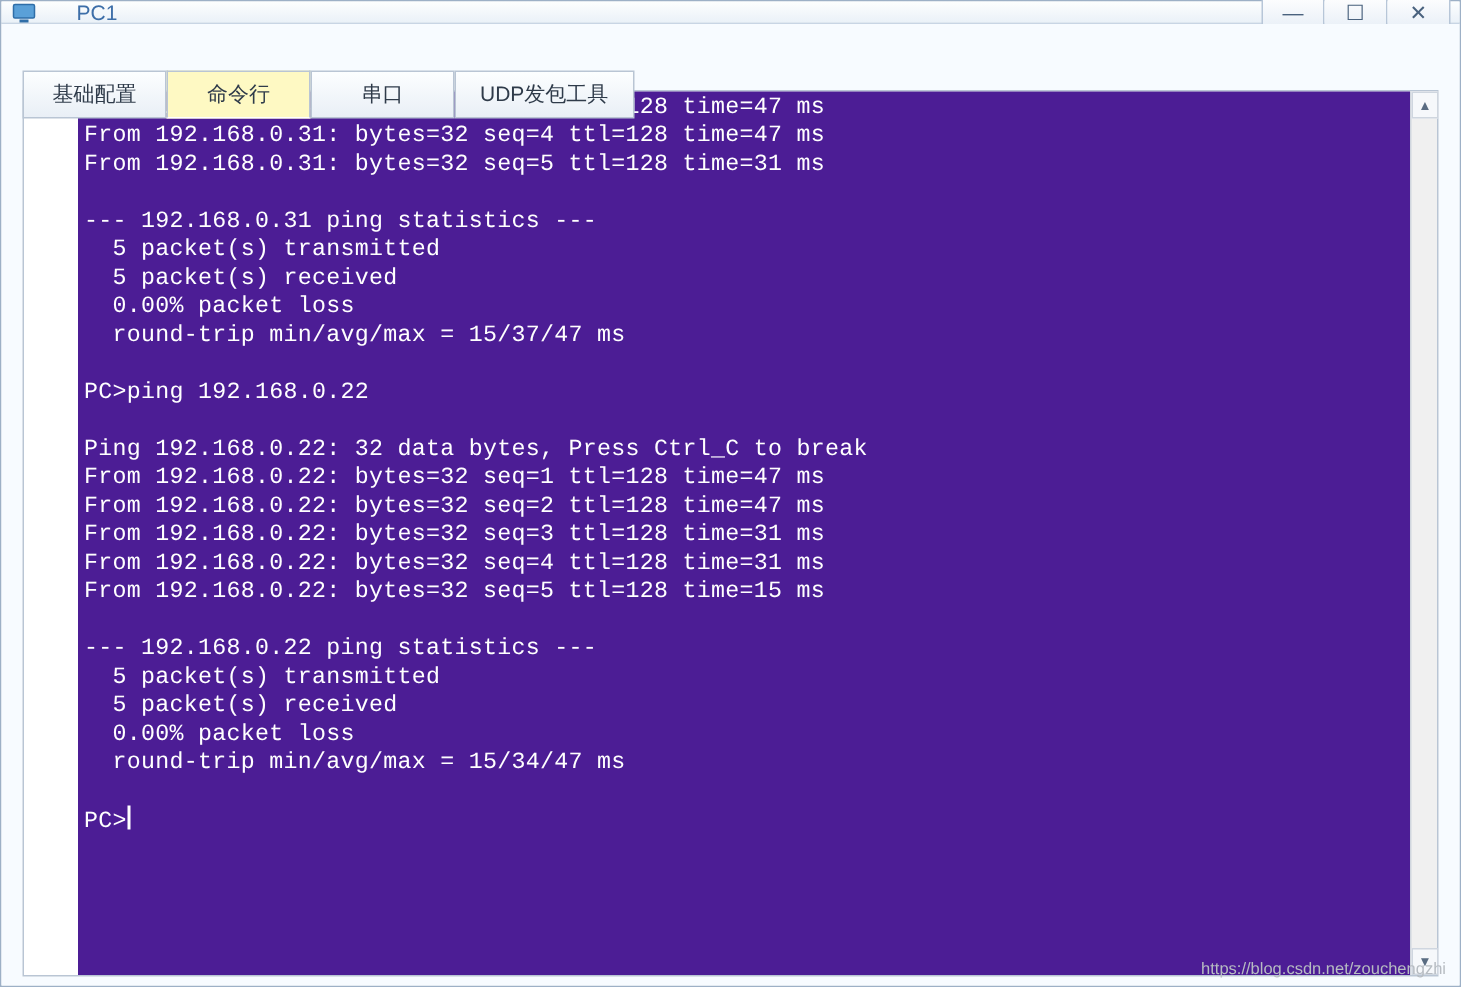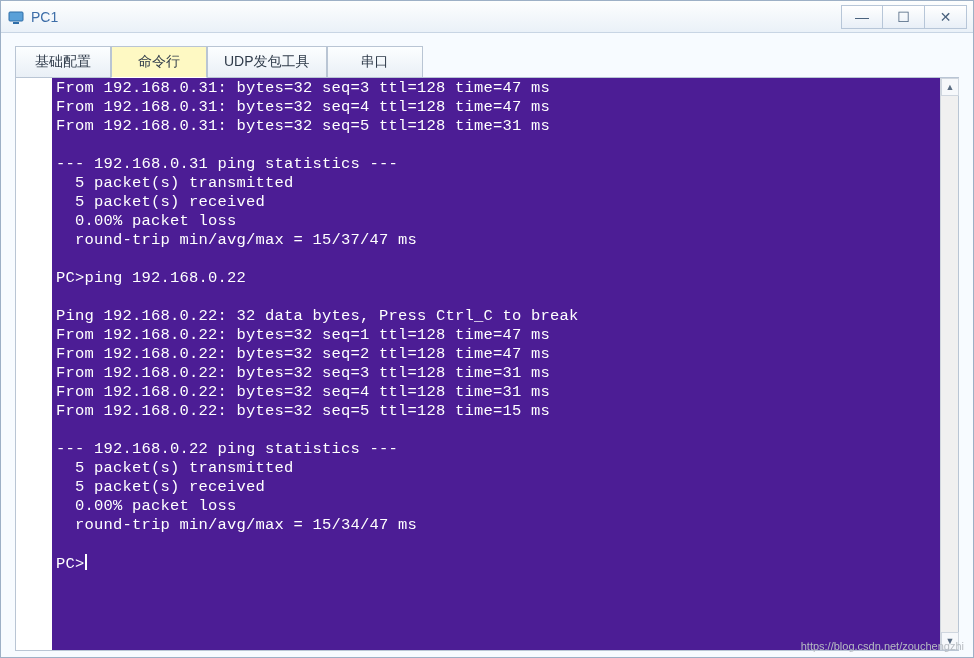--- a/index.html
+++ b/index.html
@@ -1,26 +1,26 @@
 <!DOCTYPE html>
 <html><head>
 <meta charset="utf-8">
 <style>
   * { box-sizing: border-box; margin: 0; padding: 0; }
   html, body { width: 974px; height: 658px; font-family: "Microsoft YaHei", Tahoma, sans-serif; background: #fff; }
   .window { width: 974px; height: 658px; border: 1px solid #9db0c6; background: #fff; display: flex; flex-direction: column; }
-  .titlebar { height: 32px; background: linear-gradient(#fdfefe,#eaf1f8); border-bottom: 1px solid #c8d5e4; display: flex; align-items: center; padding: 0 6px; }
+  .titlebar { height: 15px; background: linear-gradient(#fdfefe,#eaf1f8); border-bottom: 1px solid #c8d5e4; display: flex; align-items: center; padding: 0 6px; gap: 20px; }
   .titlebar .app-icon { width: 18px; height: 18px; margin-right: 6px; display:flex; align-items:center; justify-content:center;}
   .titlebar .title { color: #3d6ea8; font-size: 14px; flex: 1; }
   .win-btns { display: flex; gap: 0; }
   .win-btn { width: 42px; height: 24px; border: 1px solid #b7c6d8; background: linear-gradient(#fff,#e8eff7); display:flex; align-items:center; justify-content:center; color:#4a627e; font-size:14px; cursor:pointer;}
   .win-btn + .win-btn { border-left: none; }
   .client { flex: 1; padding: 12px 14px 6px 14px; background: #f7fbff; display:flex; flex-direction:column; }
   .tabs { display:flex; }
-  .tab { min-width: 96px; padding: 6px 16px; border: 1px solid #b9c5d4; background: linear-gradient(#fcfeff,#e9eff6); color:#2f3b4a; font-size:14px; text-align:center; cursor:pointer; position:relative; top:1px; }
+  .tab { min-width: 96px; padding: 6px 16px; border: 1px solid #b9c5d4; background: linear-gradient(#fcfeff,#e9eff6); color:#2f3b4a; font-size:14px; text-align:center; cursor:pointer; position:relative; top:19px; }
   .tab + .tab { border-left: 1px solid #b9c5d4; }
   .tab.active { background:#fef9c3; border-bottom:1px solid #fff; }
   .terminal-wrap { flex:1; border:1px solid #b9c5d4; background:#fff; display:flex; }
   .terminal { flex:1; background:#4c1d95; color:#fff; font-family: Liberation Mono, monospace; font-size:15.5px; line-height:19px; padding: 1px 4px 2px 4px; white-space:pre; overflow:hidden; letter-spacing:0.2px;margin-left:36px;}
   .cursor { display:inline-block; width:2px; height:16px; background:#fff; vertical-align:-2px; animation: blink 1s step-end infinite;}
   @keyframes blink { 50% { opacity:0; } }
   .scrollbar { width:18px; background:#f0f0f0; border-left:1px solid #d0d6de; position:relative;}
   .scroll-arrow { position:absolute; left:0; width:18px; height:18px; background:#f6f8fb; border:1px solid #cfd6df; display:flex; align-items:center; justify-content:center; font-size:9px; color:#5a6c82; cursor:pointer;}
   .scroll-arrow.up{ top:0;} .scroll-arrow.down{ bottom:0;}
   .watermark { position:absolute; right:10px; bottom:6px; color:#b7bcc2; font-size:11px; pointer-events:none; font-family: Arial, sans-serif;}
@@ -49,22 +49,22 @@
       <div class="win-btn">
             <span>✕</span>
           </div>
     </div>
   </div>
 
   <div class="client">
     <div class="tabs">
       <div class="tab"><span>基础配置</span></div>
       <div class="tab active"><span>命令行</span></div>
+      <div class="tab"><span>串口</span></div>
       <div class="tab"><span>UDP发包工具</span></div>
-      <div class="tab"><span>串口</span></div>
     </div>
 
     <div class="terminal-wrap">
       <div class="terminal" id="terminal">From 192.168.0.31: bytes=32 seq=3 ttl=128 time=47 ms
 From 192.168.0.31: bytes=32 seq=4 ttl=128 time=47 ms
 From 192.168.0.31: bytes=32 seq=5 ttl=128 time=31 ms
 
 --- 192.168.0.31 ping statistics ---
   5 packet(s) transmitted
   5 packet(s) received

